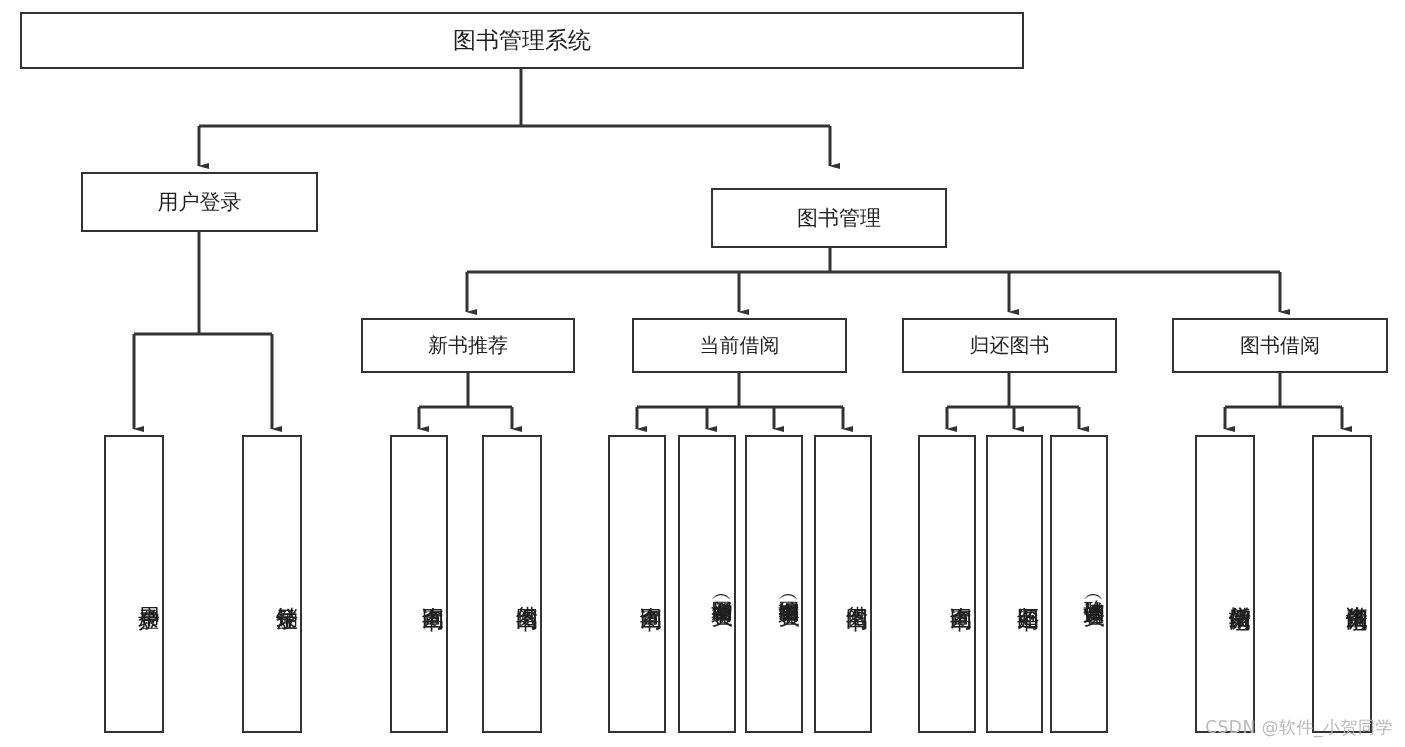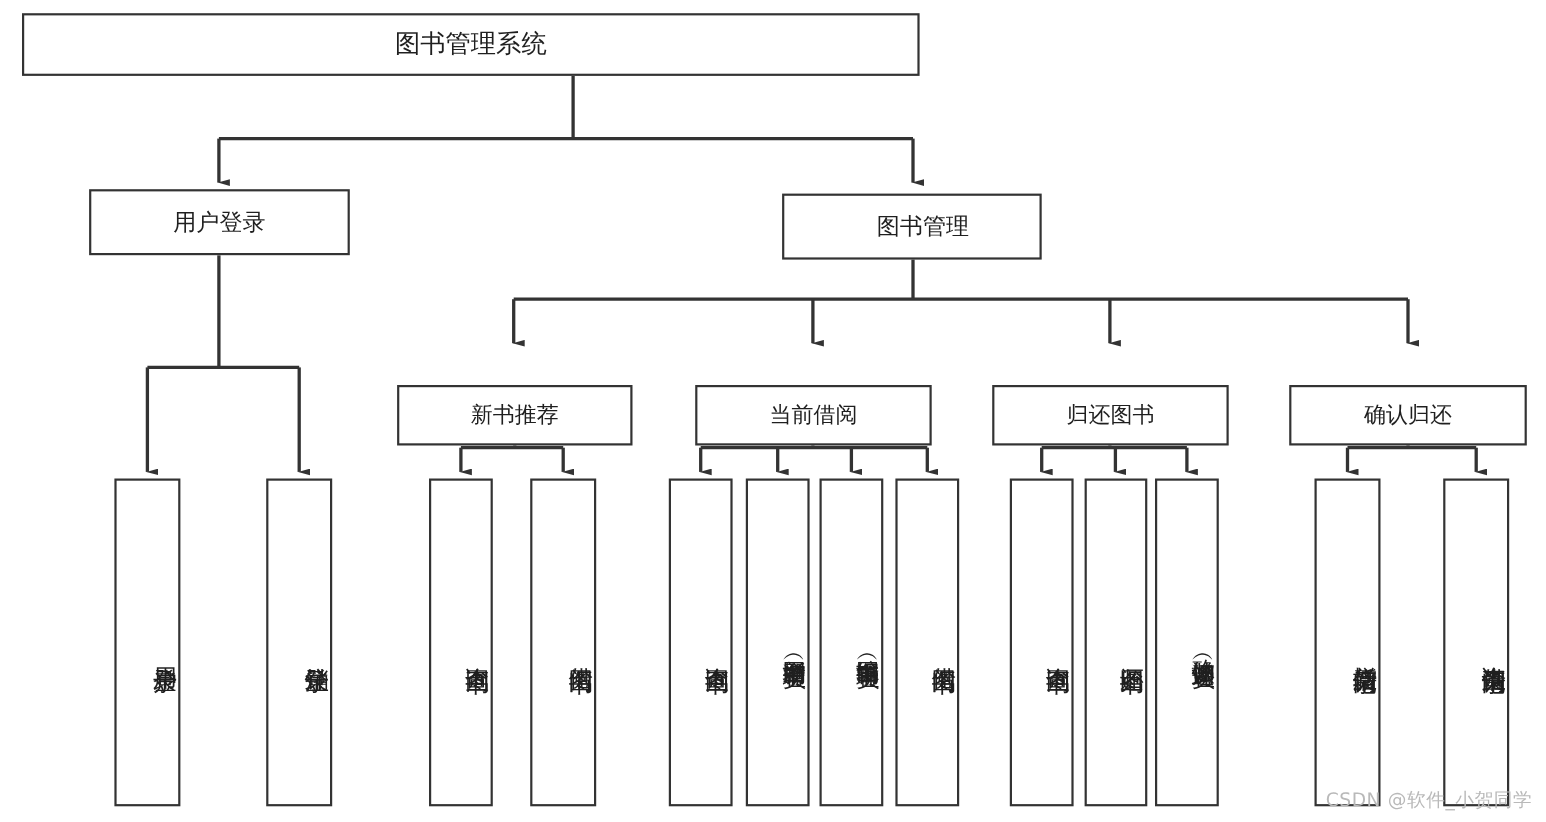--- a/index.html
+++ b/index.html
@@ -29,21 +29,20 @@
     line-height: 1.18;
   }
   .node.level0 {
     font-size: 23px;
   }
   .node.level1 {
     font-size: 21px;
   }
   .node.level2 {
     font-size: 20px;
-    margin-top: 32px;
   }
   .node.leaf {
     font-size: 22px;
     writing-mode: vertical-rl;
     text-orientation: upright;
     align-items: flex-start;
     justify-content: center;
     padding-top: 14px;
     letter-spacing: 1px;
     white-space: nowrap;
@@ -120,29 +119,29 @@
       <path d="M1014,407 L1014,429" marker-end="url(#arrow)"></path>
       <path d="M1079,407 L1079,429" marker-end="url(#arrow)"></path>
 
       <path d="M1280,373 L1280,407"></path>
       <path d="M1225,407 L1342,407"></path>
       <path d="M1225,407 L1225,429" marker-end="url(#arrow)"></path>
       <path d="M1342,407 L1342,429" marker-end="url(#arrow)"></path>
     </g>
   </svg>
 
-  <div class="node level0" style="left: 20px; top: 12px; width: 816px; height: 57px;">图书管理系统</div>
+  <div class="node level0" style="left: 20px; top: 12px; width: 1004px; height: 57px;">图书管理系统</div>
 
   <div class="node level1" style="left: 81px; top: 172px; width: 237px; height: 60px;">用户登录</div>
-  <div class="node level1" style="left: 711px; top: 176px; width: 236px; height: 60px; padding-left: 20px;">图书管理</div>
+  <div class="node level1" style="left: 711px; top: 188px; width: 236px; height: 60px; padding-left: 20px;">图书管理</div>
 
   <div class="node level2" style="left: 361px; top: 318px; width: 214px; height: 55px;">新书推荐</div>
   <div class="node level2" style="left: 632px; top: 318px; width: 215px; height: 55px;">当前借阅</div>
   <div class="node level2" style="left: 902px; top: 318px; width: 215px; height: 55px;">归还图书</div>
-  <div class="node level2" style="left: 1172px; top: 318px; width: 216px; height: 55px;">确认归还</div>
+  <div class="node level2" style="left: 1172px; top: 318px; width: 216px; height: 55px;">图书借阅</div>
 
   <div class="node leaf" style="left: 104px; top: 435px; width: 60px; height: 298px;">用户登录</div>
   <div class="node leaf" style="left: 242px; top: 435px; width: 60px; height: 298px;">注销登录</div>
   <div class="node leaf" style="left: 390px; top: 435px; width: 58px; height: 298px;">查询图书</div>
   <div class="node leaf" style="left: 482px; top: 435px; width: 60px; height: 298px;">借阅图书</div>
   <div class="node leaf" style="left: 608px; top: 435px; width: 58px; height: 298px;">查询图书</div>
   <div class="node leaf tall-text" style="left: 678px; top: 435px; width: 58px; height: 298px;">新增图书（管理员）</div>
   <div class="node leaf tall-text" style="left: 745px; top: 435px; width: 58px; height: 298px;">编辑图书（管理员）</div>
   <div class="node leaf" style="left: 814px; top: 435px; width: 58px; height: 298px;">借阅图书</div>
   <div class="node leaf" style="left: 918px; top: 435px; width: 58px; height: 298px;">查询图书</div>

